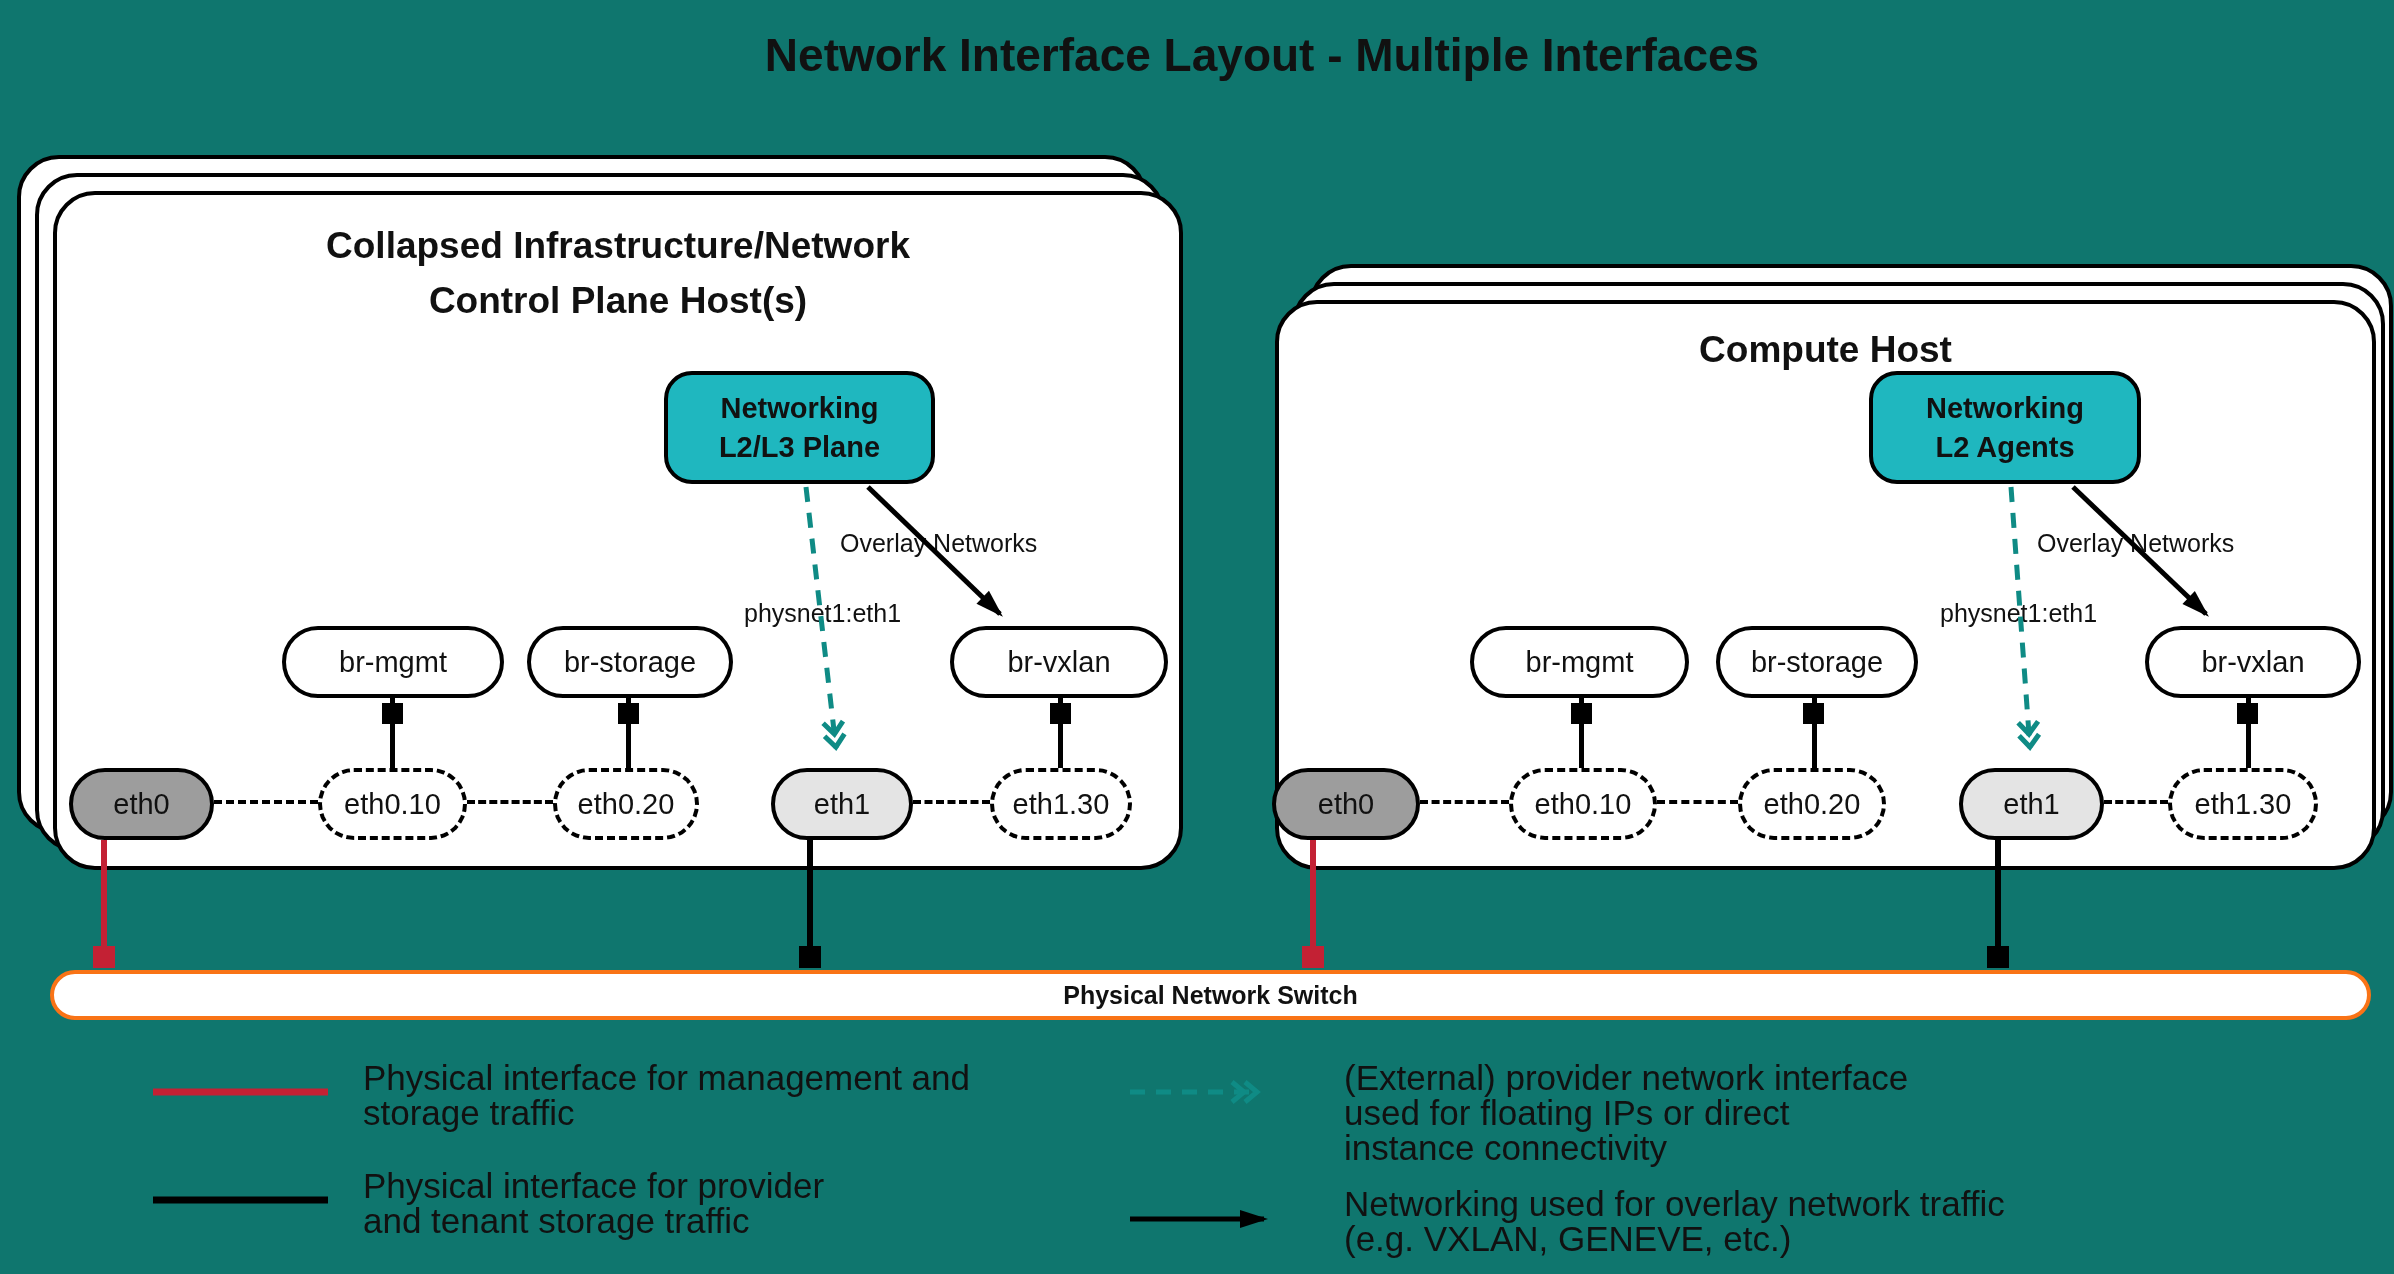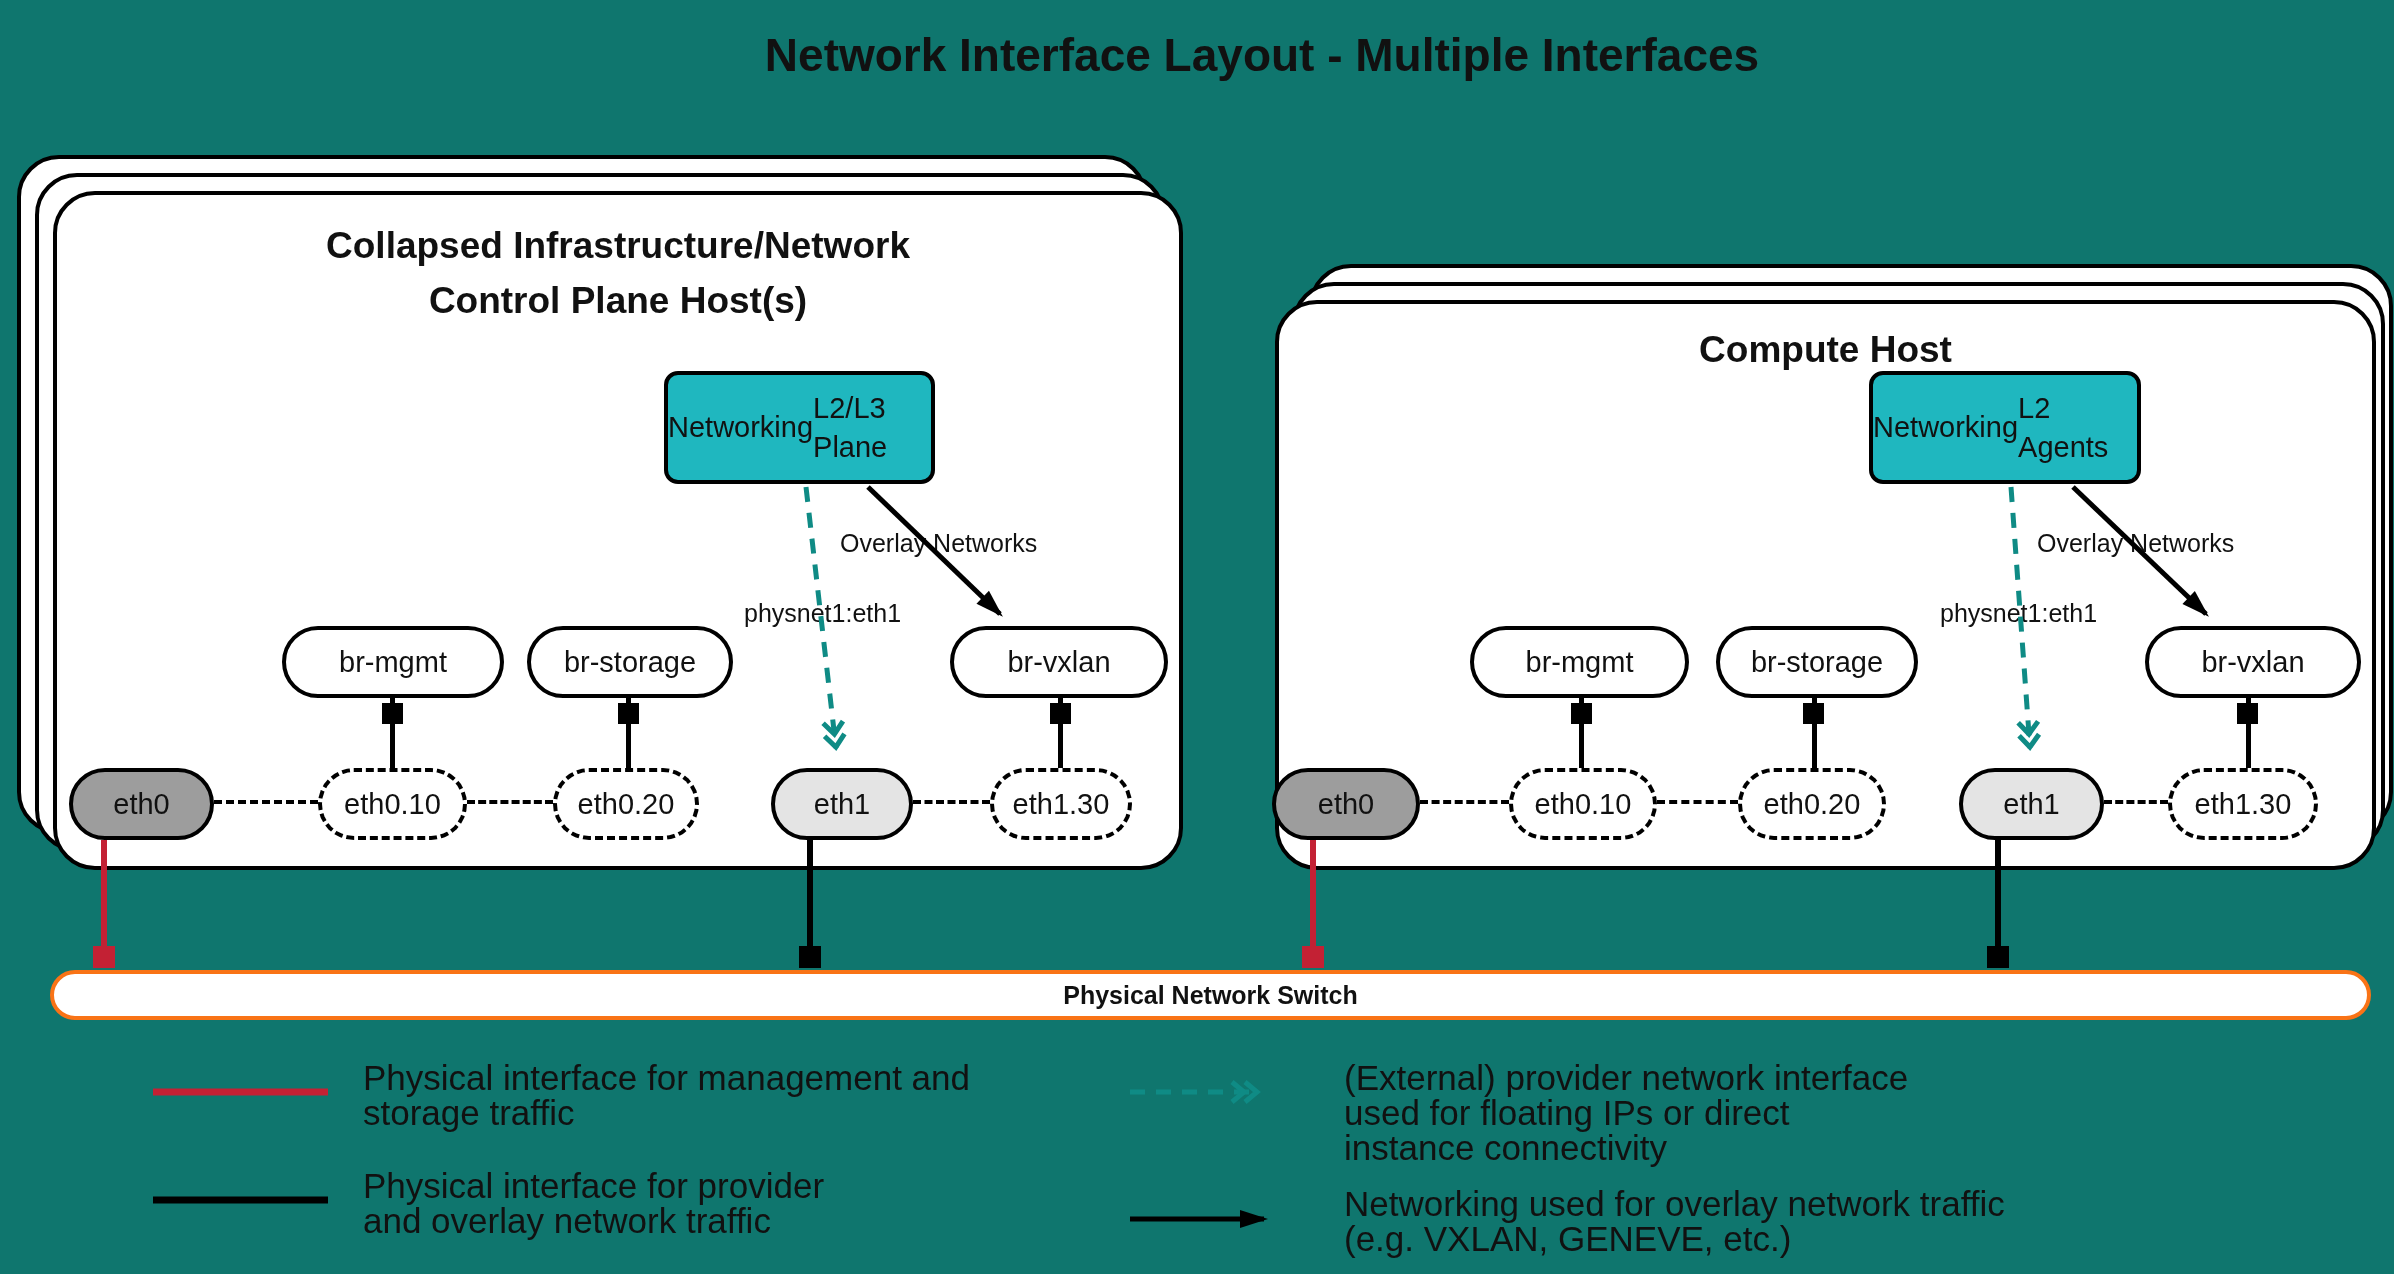--- a/index.html
+++ b/index.html
@@ -14,23 +14,23 @@
   .main-title {
     position:absolute; left:130px; right:0; top:28px; text-align:center;
     font-size:46px; font-weight:bold;
   }
   .host-title {
     position:absolute; text-align:center; font-weight:bold;
     font-size:37px; line-height:55px;
   }
   .agent {
     position:absolute; box-sizing:border-box; background:var(--teal-fill,#1fb7bf);
-    border:4px solid #000; border-radius:14px;
-    display:flex; flex-direction:row; align-items:center; justify-content:center;
-    font-size:29px; line-height:39px;
+    border:4px solid #000; border-radius:28px;
+    display:flex; flex-direction:column; align-items:center; justify-content:center;
+    font-size:29px; line-height:39px;font-weight:bold;
   }
   .node {
     position:absolute; box-sizing:border-box; height:72px; background:#ffffff;
     border:4px solid #000; border-radius:36px;
     display:flex; align-items:center; justify-content:center; font-size:29px;
   }
   .node.dashed { border-style:dashed; }
   .node.dark  { background:var(--eth-dark,#9d9d9d); }
   .node.light { background:var(--eth-light,#e4e4e4); }
   .vline { position:absolute; width:5px; background:#000; }
@@ -154,21 +154,21 @@
   <div class="switch" style="left:50px;top:970px;width:2321px;height:50px;">
     <span>Physical Network Switch</span>
   </div>
 
   <div class="legend-text" style="left:363px;top:1060px;">
     <div>Physical interface for management and</div>
     <div>storage traffic</div>
   </div>
   <div class="legend-text" style="left:363px;top:1168px;">
     <div>Physical interface for provider</div>
-    <div>and overlay network traffic</div>
+    <div>and tenant storage traffic</div>
   </div>
   <div class="legend-text" style="left:1344px;top:1060px;">
     <div>(External) provider network interface</div>
     <div>used for floating IPs or direct</div>
     <div>instance connectivity</div>
   </div>
   <div class="legend-text" style="left:1344px;top:1186px;">
     <div>Networking used for overlay network traffic</div>
     <div>(e.g. VXLAN, GENEVE, etc.)</div>
   </div>

